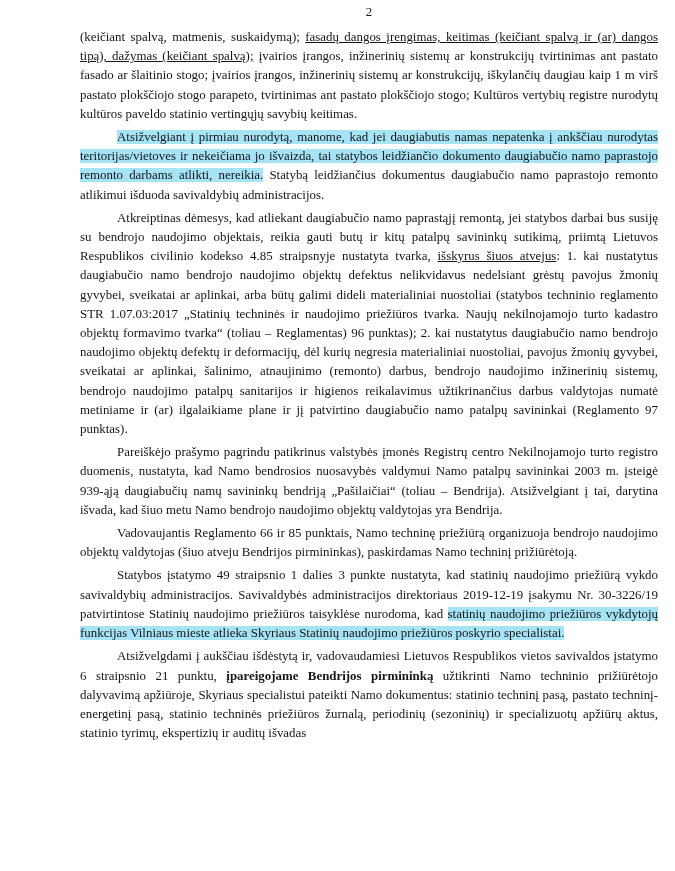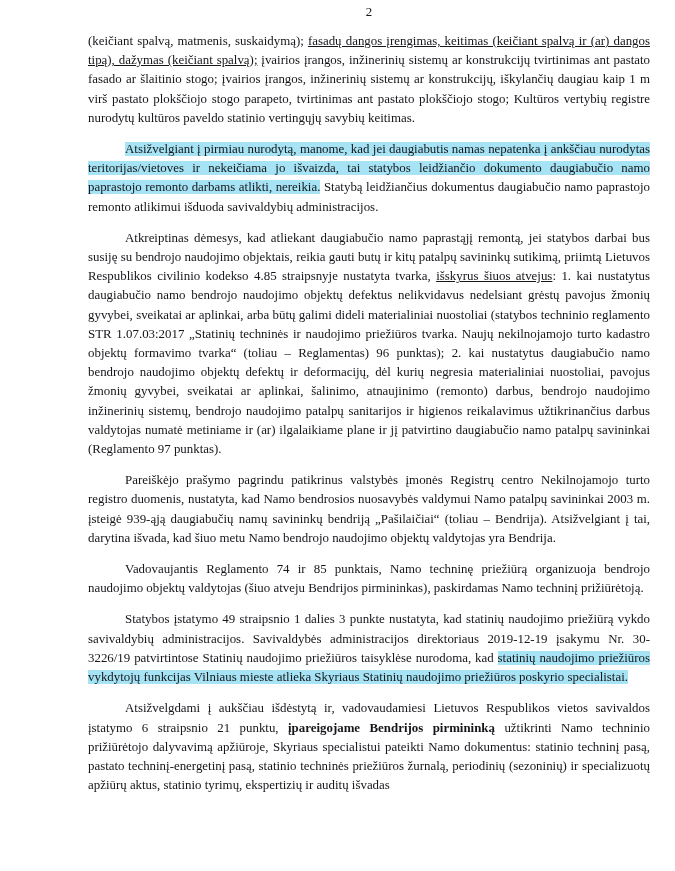--- a/index.html
+++ b/index.html
@@ -17,21 +17,21 @@
     text-align:justify;
     overflow:hidden;
   }
   .page-number{
     text-align:center;
     line-height:15px;
     margin:0 0 8px 0;
     text-indent:0;
   }
   .para{
-    margin:12px;
+    margin:4px;
     padding:0;
     text-indent:37px;
     font-family:Liberation Serif, serif;
   }
   .para.continued{ text-indent:0; }
   .hl{ background-color:var(--hl,#a6e4f5); }
   .u{ text-decoration:underline; }
   .b{ font-weight:bold; }
 </style>
 </head>
@@ -42,20 +42,20 @@
   <div class="page-number">2</div>
 
   <p class="para continued"><span>(keičiant spalvą, matmenis, suskaidymą); </span><span class="u">fasadų dangos įrengimas, keitimas (keičiant spalvą ir (ar) dangos tipą), dažymas (keičiant spalvą);</span><span> įvairios įrangos, inžinerinių sistemų ar konstrukcijų tvirtinimas ant pastato fasado ar šlaitinio stogo; įvairios įrangos, inžinerinių sistemų ar konstrukcijų, iškylančių daugiau kaip 1 m virš pastato plokščiojo stogo parapeto, tvirtinimas ant pastato plokščiojo stogo; Kultūros vertybių registre nurodytų kultūros paveldo statinio vertingųjų savybių keitimas.</span></p>
 
   <p class="para"><span class="hl">Atsižvelgiant į pirmiau nurodytą, manome, kad jei daugiabutis namas nepatenka į ankščiau nurodytas teritorijas/vietoves ir nekeičiama jo išvaizda, tai statybos leidžiančio dokumento daugiabučio namo paprastojo remonto darbams atlikti, nereikia.</span><span> Statybą leidžiančius dokumentus daugiabučio namo paprastojo remonto atlikimui išduoda savivaldybių administracijos.</span></p>
 
   <p class="para"><span>Atkreiptinas dėmesys, kad atliekant daugiabučio namo paprastąjį remontą, jei statybos darbai bus susiję su bendrojo naudojimo objektais, reikia gauti butų ir kitų patalpų savininkų sutikimą, priimtą Lietuvos Respublikos civilinio kodekso 4.85 straipsnyje nustatyta tvarka, </span><span class="u">išskyrus šiuos atvejus</span><span>: 1. kai nustatytus daugiabučio namo bendrojo naudojimo objektų defektus nelikvidavus nedelsiant grėstų pavojus žmonių gyvybei, sveikatai ar aplinkai, arba būtų galimi dideli materialiniai nuostoliai (statybos techninio reglamento STR 1.07.03:2017 „Statinių techninės ir naudojimo priežiūros tvarka. Naujų nekilnojamojo turto kadastro objektų formavimo tvarka“ (toliau – Reglamentas) 96 punktas); 2. kai nustatytus daugiabučio namo bendrojo naudojimo objektų defektų ir deformacijų, dėl kurių negresia materialiniai nuostoliai, pavojus žmonių gyvybei, sveikatai ar aplinkai, šalinimo, atnaujinimo (remonto) darbus, bendrojo naudojimo inžinerinių sistemų, bendrojo naudojimo patalpų sanitarijos ir higienos reikalavimus užtikrinančius darbus valdytojas numatė metiniame ir (ar) ilgalaikiame plane ir jį patvirtino daugiabučio namo patalpų savininkai (Reglamento 97 punktas).</span></p>
 
   <p class="para"><span>Pareiškėjo prašymo pagrindu patikrinus valstybės įmonės Registrų centro Nekilnojamojo turto registro duomenis, nustatyta, kad Namo bendrosios nuosavybės valdymui Namo patalpų savininkai 2003 m. įsteigė 939-ąją daugiabučių namų savininkų bendriją „Pašilaičiai“ (toliau – Bendrija). Atsižvelgiant į tai, darytina išvada, kad šiuo metu Namo bendrojo naudojimo objektų valdytojas yra Bendrija.</span></p>
 
-  <p class="para"><span>Vadovaujantis Reglamento 74 ir 85 punktais, Namo techninę priežiūrą organizuoja bendrojo naudojimo objektų valdytojas (šiuo atveju Bendrijos pirmininkas), paskirdamas Namo techninį prižiūrėtoją.</span></p>
+  <p class="para"><span>Vadovaujantis Reglamento 66 ir 85 punktais, Namo techninę priežiūrą organizuoja bendrojo naudojimo objektų valdytojas (šiuo atveju Bendrijos pirmininkas), paskirdamas Namo techninį prižiūrėtoją.</span></p>
 
   <p class="para"><span>Statybos įstatymo 49 straipsnio 1 dalies 3 punkte nustatyta, kad statinių naudojimo priežiūrą vykdo savivaldybių administracijos. Savivaldybės administracijos direktoriaus 2019-12-19 įsakymu Nr. 30-3226/19 patvirtintose Statinių naudojimo priežiūros taisyklėse nurodoma, kad </span><span class="hl">statinių naudojimo priežiūros vykdytojų funkcijas Vilniaus mieste atlieka Skyriaus Statinių naudojimo priežiūros poskyrio specialistai.</span></p>
 
 
   <p class="para"><span>Atsižvelgdami į aukščiau išdėstytą ir, vadovaudamiesi Lietuvos Respublikos vietos savivaldos įstatymo 6 straipsnio 21 punktu, </span><span class="b">įpareigojame Bendrijos pirmininką</span><span> užtikrinti Namo techninio prižiūrėtojo dalyvavimą apžiūroje, Skyriaus specialistui pateikti Namo dokumentus: statinio techninį pasą, pastato techninį-energetinį pasą, statinio techninės priežiūros žurnalą, periodinių (sezoninių) ir specializuotų apžiūrų aktus, statinio tyrimų, ekspertizių ir auditų išvadas</span></p>
 
 </div>
 
 </body></html>

